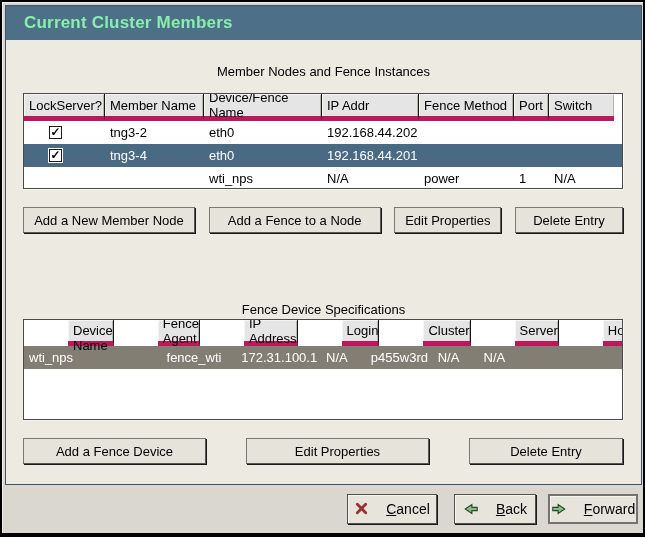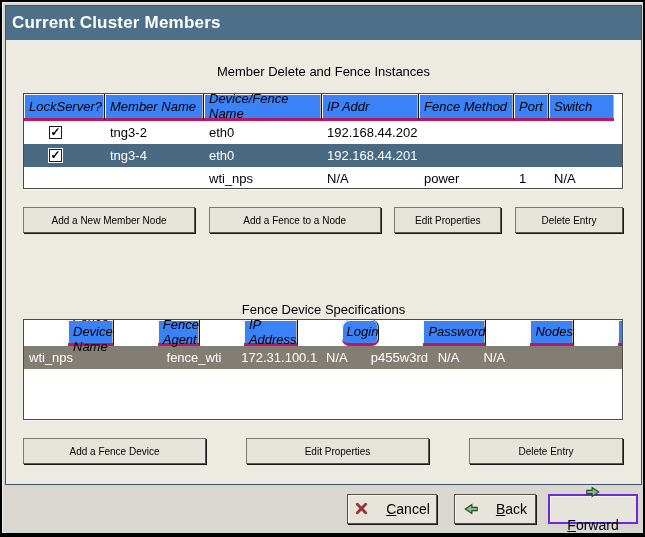--- a/index.html
+++ b/index.html
@@ -5,89 +5,89 @@
   * { margin:0; padding:0; box-sizing:border-box; }
   html,body { width:645px; height:537px; }
   body { font-family:"Liberation Sans", sans-serif; font-size:13px; color:#000; }
 
   .window { position:relative; width:645px; height:537px; background:#000; }
   .frame  { position:absolute; left:2px; top:2px; width:641px; height:531px;
             background:#d9d7cf; border-top:1px solid #efede8; border-left:1px solid #efede8; }
 
   .panel { position:absolute; left:2px; top:2px; width:637px; height:480px;
            border:1px solid #3e5269; background:#edeae2; }
-  .titlebar { height:34px; background:#4e6f88; color:#ffffff; font-size:17px; font-weight:bold;
-              line-height:34px; padding-left:6px; letter-spacing:.2px; }
+  .titlebar { height:34px; background:#4e6f88; color:#86efac; font-size:17px; font-weight:bold;
+              line-height:34px; padding-left:18px; letter-spacing:.2px; }
   .canvas { position:relative; width:100%; height:444px; background:#edeae2; }
 
   .section-caption { position:absolute; left:0; width:635px; text-align:center; }
 
   .gtktable { position:absolute; left:17px; width:600px; background:#fff;
               border:1px solid #4a4a46; box-shadow:1px 1px 0 #f8f6f1; overflow:hidden; }
   .thead { display:flex; }
-  .th { background:#3b82f6; border-right:1px solid #161616; border-bottom:3px solid #be185d;
+  .th { background:#e5e5e5; border-right:1px solid #161616; border-bottom:5px solid #be185d;
         padding-left:5px; display:flex; align-items:center;
-        box-shadow: inset 1px 1px 0 #f7f5f0, inset -1px 0 0 #b9b5ac; font-style: italic; }
+        box-shadow: inset 1px 1px 0 #f7f5f0, inset -1px 0 0 #b9b5ac; }
   .th:last-child { border-right:none; }
   .t1 .th { height:27px; }
   .t2 .th { height:26px;margin-left:44px; }
   .trow { display:flex; height:23px; line-height:23px; background:#fff; }
   .trow.sel-blue { background:#4a6a84; color:#fff; }
   .trow.sel-gray { background:#837e73; color:#fff; }
   .td { padding-left:5px; overflow:hidden; white-space:nowrap; }
 
   
   .t1 .c1{width:81px;} .t1 .c2{width:99px;} .t1 .c3{width:118px;} .t1 .c4{width:97px;}
   .t1 .c5{width:95px;} .t1 .c6{width:35px;} .t1 .c7{width:65px;}
   
-  .t2 .c1{width:138px;} .t2 .c2{width:75px;} .t2 .c3{width:85px;} .t2 .c4{width:45px;border-radius:7px;}
+  .t2 .c1{width:138px;} .t2 .c2{width:75px;} .t2 .c3{width:85px;} .t2 .c4{width:45px;}
   .t2 .c5{width:67px;} .t2 .c6{width:46px;} .t2 .c7{width:144px;}
 
   .cbcell { display:flex; align-items:center; padding-left:25px; }
   .checkbox { width:13px; height:13px; background:#fff; border:1px solid #1c1c1c;
               display:flex; align-items:center; justify-content:center;
               font-size:12px; font-weight:bold; line-height:11px; color:#000; }
   .sel-blue .checkbox { box-shadow:0 0 0 1px #fff; }
 
   .btnrow { position:absolute; left:17px; width:600px; height:26px;
             display:flex; justify-content:space-between; }
   .gbtn { background:#e6e3db; border:1px solid #585852; box-shadow:1px 1px 0 #181818;
           display:flex; align-items:center; justify-content:center; height:26px;
-          font-size:10px; cursor:default;
+          font-size:13px; cursor:default;
           border-top-color:#7a7a74; border-left-color:#7a7a74; }
   .w172{width:172px;} .w107{width:107px;} .w108{width:108px;}
   .w183{width:183px;} .w154{width:154px;}
 
   .action-area { position:absolute; left:2px; top:483px; width:637px; height:45px;
                  display:flex; align-items:center; justify-content:flex-end; }
   .actbtn { height:30px; background:#e7e4dc; border:1px solid #50504a;
             box-shadow:1px 1px 0 #1c1c1c, inset 1px 1px 0 #f8f6f1;
             display:flex; align-items:center; justify-content:center; gap:17px;
             font-size:14px; cursor:default; }
   .actbtn .mn { text-decoration:underline; }
   .btn-cancel { width:90px; margin-right:17px; }
   .btn-back   { width:82px; margin-right:12px; }
-  .btn-forward{ width:90px; margin-right:4px; border:2px solid #6d28d9;
-                box-shadow: inset 1px 1px 0 #f8f6f1; flex-direction: column; }
+  .btn-forward{ width:90px; margin-right:4px; border:2px solid #737373;
+                box-shadow: inset 1px 1px 0 #f8f6f1; }
   .icon { display:inline-flex; align-items:center; }
 </style>
 </head>
 <body>
 
 <div class="window">
   <div class="frame">
 
     <div class="panel">
       <div class="titlebar">
         <span>Current Cluster Members</span>
       </div>
 
       <div class="canvas">
 
-        <div class="section-caption" style="top:24px;">Member Delete and Fence Instances</div>
+        <div class="section-caption" style="top:24px;">Member Nodes and Fence Instances</div>
 
         <div class="gtktable t1" style="top:53px; height:96px;">
           <div class="thead">
             <div class="th c1">LockServer?</div>
             <div class="th c2">Member Name</div>
             <div class="th c3">Device/Fence Name</div>
             <div class="th c4">IP Addr</div>
             <div class="th c5">Fence Method</div>
             <div class="th c6">Port</div>
             <div class="th c7">Switch</div>
@@ -136,22 +136,22 @@
         </div>
 
         <div class="section-caption" style="top:262px;">Fence Device Specifications</div>
 
         <div class="gtktable t2" style="top:279px; height:101px;">
           <div class="thead">
             <div class="th c1">Fence Device Name</div>
             <div class="th c2">Fence Agent</div>
             <div class="th c3">IP Address</div>
             <div class="th c4">Login</div>
-            <div class="th c5">Password</div>
-            <div class="th c6">Nodes</div>
+            <div class="th c5">Cluster</div>
+            <div class="th c6">Server</div>
             <div class="th c7">Hostname</div>
           </div>
 
           <div class="trow sel-gray">
             <div class="td c1">wti_nps</div>
             <div class="td c2">fence_wti</div>
             <div class="td c3">172.31.100.1</div>
             <div class="td c4">N/A</div>
             <div class="td c5">p455w3rd</div>
             <div class="td c6">N/A</div>

